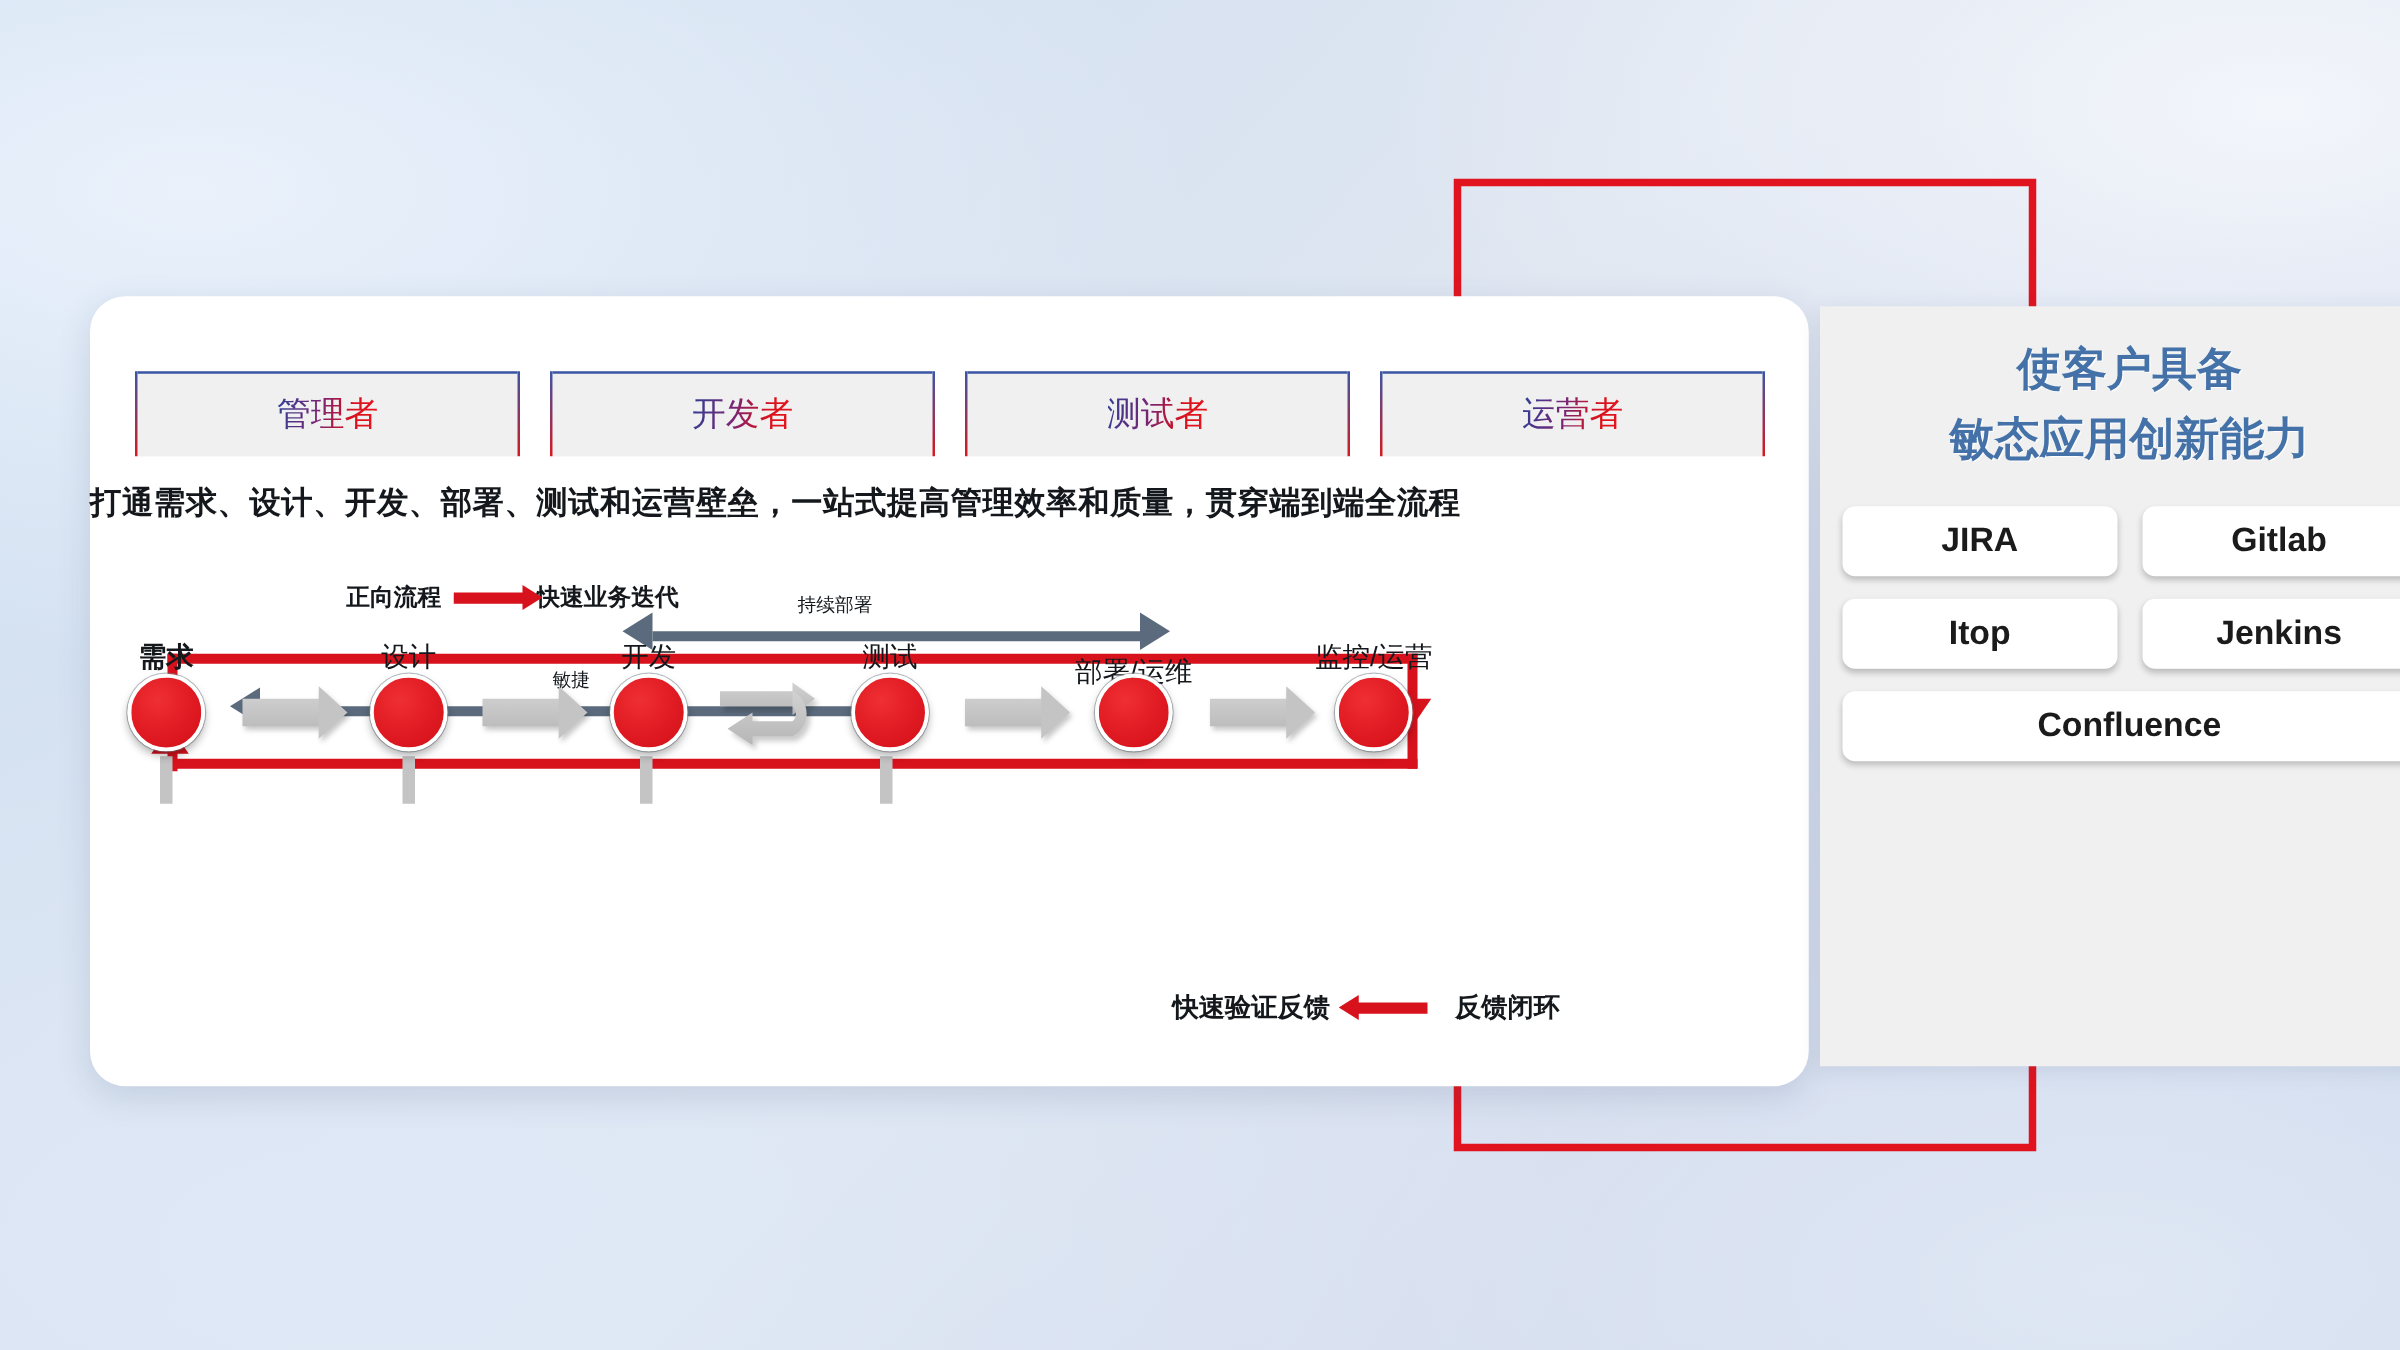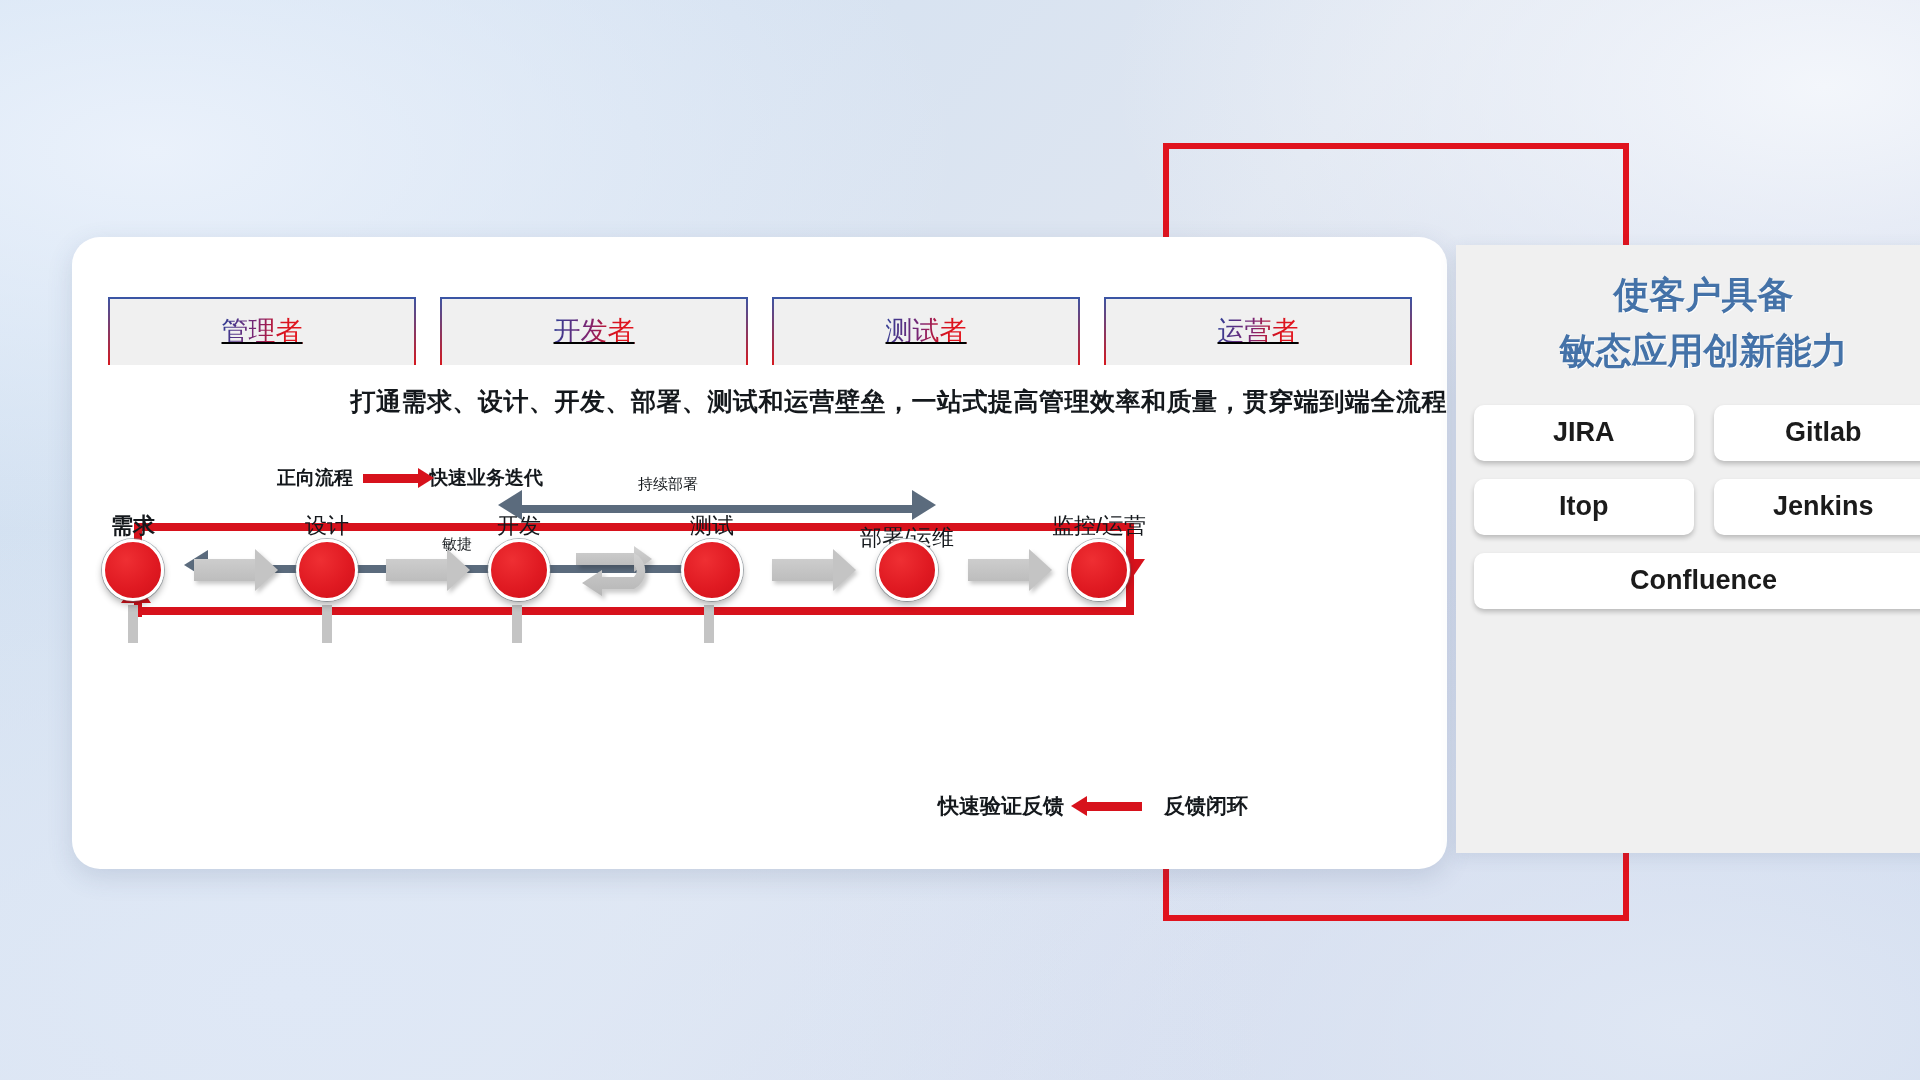--- a/index.html
+++ b/index.html
@@ -40,21 +40,20 @@
     z-index: 3;
   }
 
   
   #roles {
     position: absolute;
     left: 38px; top: 60px;
     width: 1300px; height: 68px;
     display: flex;
     gap: 28px;
-    text-decoration: underline;
   }
   .role-box {
     flex: 1 1 0;
     position: relative;
     background: #f0f0f0;
     border-top: 2px solid #3b55a4;
     border-bottom: 2px solid #f0f0f0;
     display: flex; align-items: center; justify-content: center;
   }
   .role-box::before, .role-box::after {
@@ -70,21 +69,21 @@
     background-clip: text;
     color: transparent;
     -webkit-text-fill-color: transparent;
     white-space: nowrap;
   }
 
   
   #desc {
     position: absolute;
     left: 0; right: 0; top: 148px;
-    text-align: right;
+    text-align: left;
     font-size: 25px;
     font-weight: bold;
     color: #14181c;
     letter-spacing: .5px;
   }
 
   
   #legend-forward {
     position: absolute;
     left: 205px; top: 228px;

